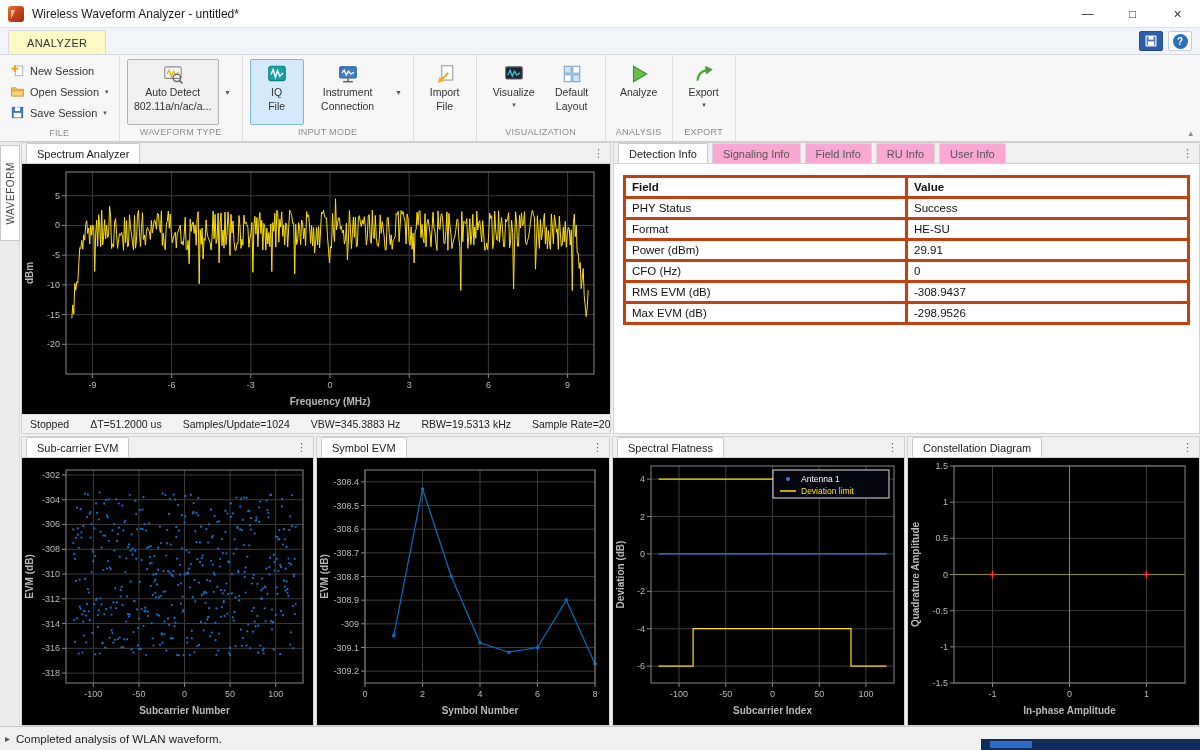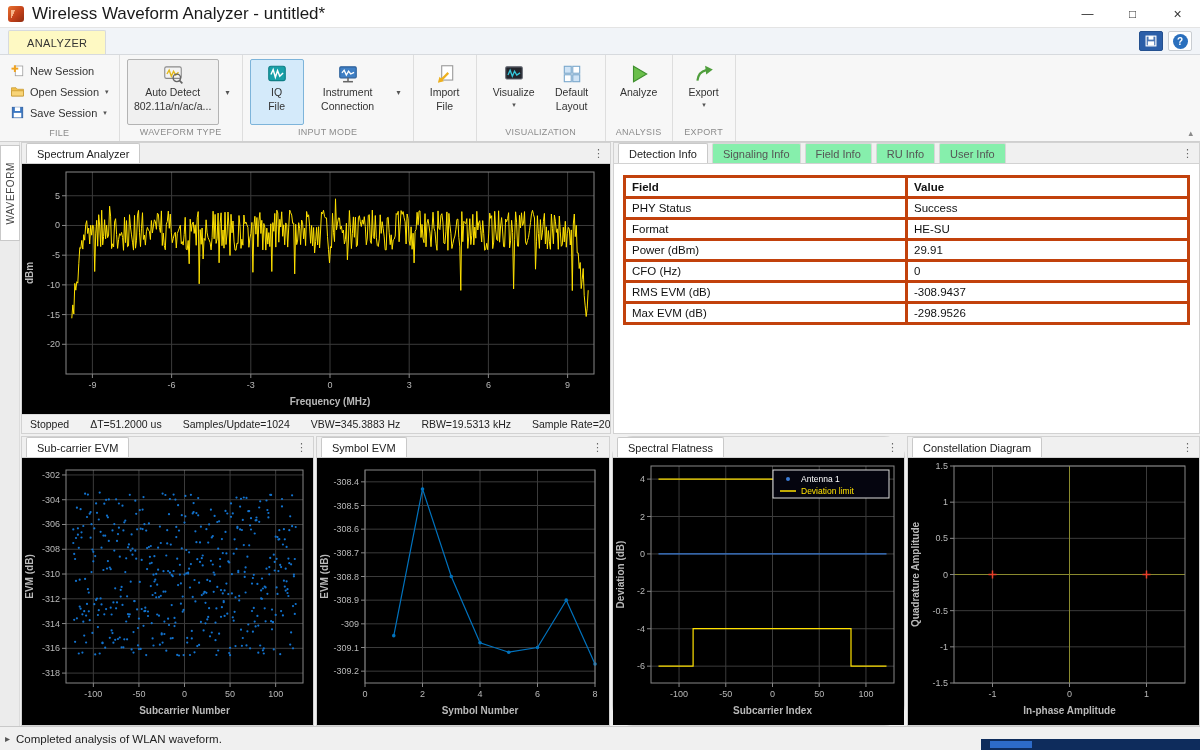--- a/index.html
+++ b/index.html
@@ -3,21 +3,21 @@
 <meta charset="utf-8">
 <style>
   * { box-sizing: border-box; margin: 0; padding: 0; }
   body { margin:0; background:#8a8a8a; font-family:"Liberation Sans","DejaVu Sans",sans-serif; }
   .app { position:relative; width:1200px; height:750px; background:#f0f0f0; overflow:hidden; }
 
   
   .titlebar { position:absolute; left:0; top:0; right:0; height:28px; background:#fff; border-bottom:1px solid #e4e4e4; display:flex; align-items:center; }
   .app-icon { width:16px; height:16px; margin-left:8px; border-radius:3px; background:linear-gradient(135deg,#e87230 0%,#c2411a 55%,#8f2c10 100%); position:relative; }
   .app-icon::after { content:""; position:absolute; left:3px; top:4px; width:10px; height:8px; background:linear-gradient(115deg,#f7b58a 30%,transparent 31%); }
-  .title-text { margin-left:8px; font-size:17px; color:#1a1a1a; }
+  .title-text { margin-left:8px; font-size:12px; color:#1a1a1a; }
   .win-controls { margin-left:auto; display:flex; height:100%; }
   .win-btn { width:45px; height:100%; display:flex; align-items:center; justify-content:center; font-size:12px; color:#333; }
 
   
   .tabstrip { position:absolute; left:0; top:28px; right:0; height:27px; background:#f1f4f8; border-bottom:1px solid #d7dade; display:flex; align-items:flex-end; }
   .ribbon-tab { height:24px; margin-left:8px; padding:0 18px; background:#fef9c3; border:1px solid #d7dade; border-bottom:none; border-radius:2px 2px 0 0; display:flex; align-items:center; font-size:11px; color:#333; letter-spacing:.4px; }
   .quickbar { margin-left:auto; display:flex; gap:5px; margin-right:8px; margin-bottom:3px; }
   .qbtn { width:24px; height:20px; display:flex; align-items:center; justify-content:center; border:1px solid #c9cdd2; border-radius:2px; background:#fff; }
   .qbtn.savebg { background:#2b5ea8; border-color:#24508f; }
   .help-circle { width:15px; height:15px; border-radius:50%; background:#2a6fbd; color:#fff; font-size:10px; font-weight:bold; display:flex; align-items:center; justify-content:center; }
@@ -37,30 +37,30 @@
   .ribbon-collapse { position:absolute; right:7px; bottom:3px; font-size:9px; color:#8a8a8a; }
 
   
   .rail { position:absolute; left:0; top:142px; width:20px; height:584px; background:#ececec; border-right:1px solid #dcdcdc; }
   .rail-tab { position:absolute; left:0; top:3px; width:20px; height:96px; background:#fff; border:1px solid #c9c9c9; display:flex; align-items:center; justify-content:center; }
   .rail-text { writing-mode:vertical-rl; transform:rotate(180deg); font-size:10px; color:#444; letter-spacing:.6px; }
 
   .panel { position:absolute; background:#fff; border:1px solid #d2d2d2; display:flex; flex-direction:column; }
   .ptabs { height:21px; background:#f0f0f0; border-bottom:1px solid #d2d2d2; display:flex; align-items:flex-end; flex:none; }
   .ptab { height:20px; margin-left:4px; padding:0 10px; background:#fff; border:1px solid #c9c9c9; border-bottom:none; border-radius:2px 2px 0 0; display:flex; align-items:center; font-size:11px; color:#222; white-space:nowrap; }
-  .ptab.inactive { background:#86efac; color:#555; border-color:#d7d7d7; }
+  .ptab.inactive { background:#f9a8d4; color:#555; border-color:#d7d7d7; }
   .pmenu { margin-left:auto; margin-right:6px; align-self:center; color:#666; font-size:11px; }
   .chart { flex:1; overflow:hidden; background:#000; }
   .chart svg { display:block; }
 
   #panel-spectrum { left:21px; top:142px; width:590px; height:292px; }
   #panel-info     { left:613px; top:142px; width:587px; height:292px; }
   #panel-sub      { left:21px;  top:436px; width:293px; height:290px; }
   #panel-sym      { left:316px; top:436px; width:294px; height:290px; }
-  #panel-flat     { left:612px; top:436px; width:293px; height:290px;border-radius:21px; }
+  #panel-flat     { left:612px; top:436px; width:293px; height:290px; }
   #panel-const    { left:907px; top:436px; width:293px; height:290px; }
 
   .spec-status { height:19px; flex:none; background:#f2f2f2; border-top:1px solid #dcdcdc; display:flex; align-items:center; gap:21px; padding:0 8px; font-size:10.5px; color:#222; white-space:nowrap; overflow:hidden; }
 
   .info-body { flex:1; padding:11px 9px; overflow:hidden; background:#fff; }
   table.info { width:100%; border-collapse:collapse; }
   table.info th, table.info td { border:3px solid #c2410c; font-size:11.5px; color:#111; padding:3px 6px; text-align:left; height:15px; }
   table.info th { font-weight:bold; }
   table.info td:first-child, table.info th:first-child { width:50%; }
 

